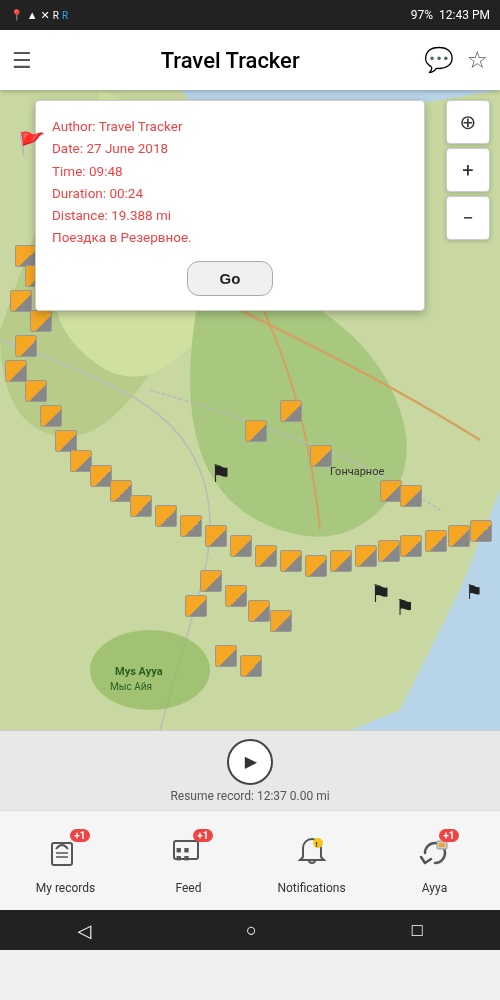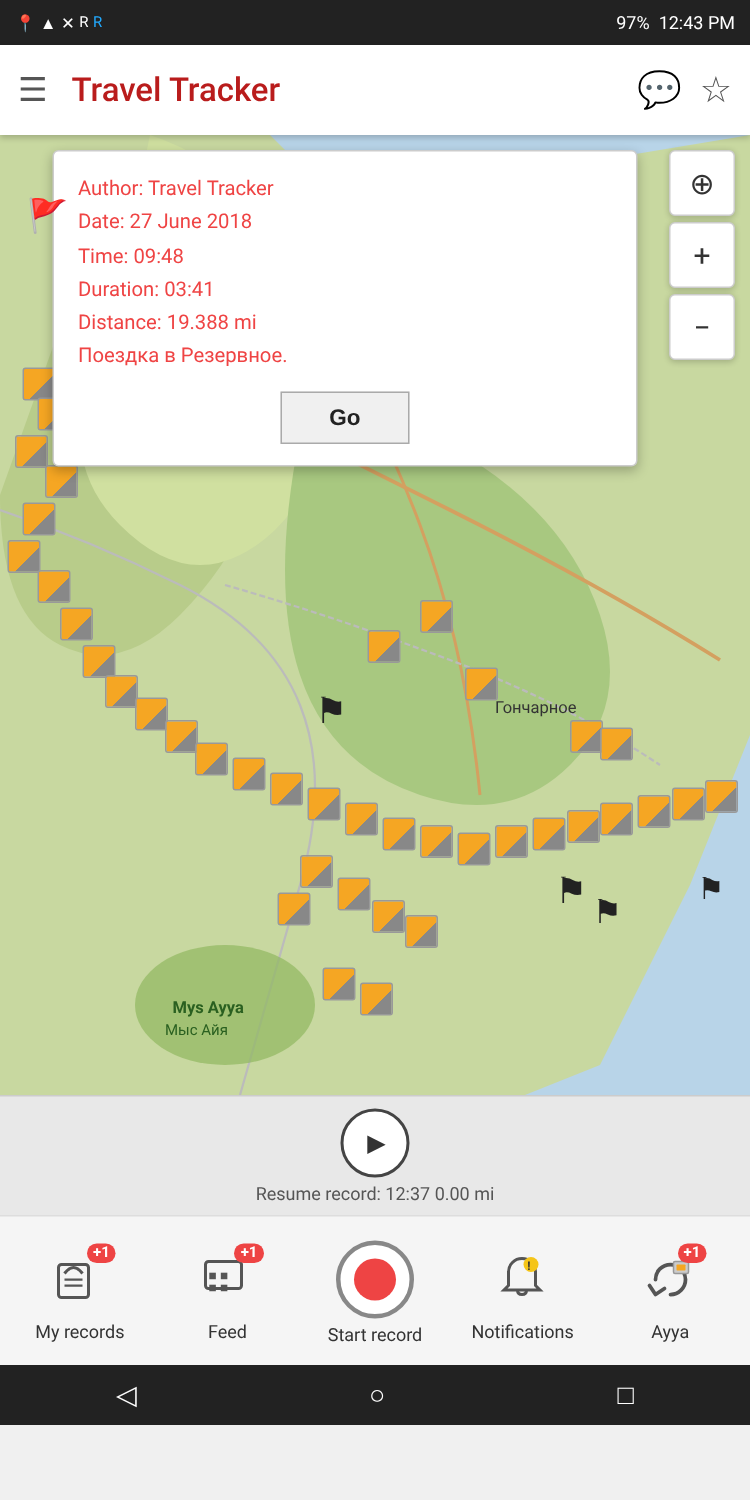--- a/index.html
+++ b/index.html
@@ -46,21 +46,22 @@
     .app-bar .menu-icon {
       font-size: 22px;
       color: #555;
       cursor: pointer;
       margin-right: 16px;
     }
     .app-bar .title {
       flex: 1;
       font-size: 22px;
       font-weight: 500;
-      color: #b91c1c;
+      color: #000000;
+      text-align: center;
     }
     .app-bar .icon-btn {
       font-size: 24px;
       color: #555;
       margin-left: 12px;
       cursor: pointer;
     }
 
     
     .map-area {
@@ -102,21 +103,21 @@
       font-size: 13.5px;
       line-height: 1.65;
       color: #ef4444;
     }
     .info-popup .go-btn {
       display: block;
       margin: 12px auto 4px;
       padding: 8px 32px;
       background: #f0f0f0;
       border: 1px solid #aaa;
-      border-radius: 0;
+      border-radius: 12px;
       font-size: 15px;
       font-weight: bold;
       cursor: pointer;
       color: #222;
     }
 
     
     .map-controls {
       position: absolute;
       top: 10px;
@@ -444,21 +445,21 @@
   <div class="flag-marker" style="top:370px; left:210px; font-size:24px; color:#222;">⚑</div>
   <div class="flag-marker" style="top:490px; left:370px; font-size:24px; color:#222;">⚑</div>
   <div class="flag-marker" style="top:505px; left:395px; font-size:22px; color:#222;">⚑</div>
   <div class="flag-marker" style="top:490px; left:465px; font-size:20px; color:#222;">⚑</div>
 
   <div class="info-popup">
     <span class="popup-flag">🚩</span>
     <p>Author: Travel Tracker</p>
     <p>Date: 27 June 2018</p>
     <p>Time: 09:48</p>
-    <p>Duration: 03:41</p>
+    <p>Duration: 00:24</p>
     <p>Distance: 19.388 mi</p>
     <p>Поездка в Резервное.</p>
     <button class="go-btn">Go</button>
   </div>
 
   <div class="map-controls">
     <div class="map-ctrl-btn">
       <span>⊕</span>
     </div>
     <div class="map-ctrl-btn">
@@ -497,28 +498,20 @@
       <svg width="36" height="36" viewBox="0 0 36 36">
         <rect x="3" y="6" width="24" height="18" rx="2" fill="none" stroke="#555" stroke-width="2"></rect>
         <text x="5" y="18" font-size="9" fill="#555">■ ■</text>
         <text x="5" y="26" font-size="9" fill="#555">■ ■</text>
       </svg>
       <span class="nav-badge">+1</span>
     </div>
     <span class="nav-label">Feed</span>
   </div>
 
-  <div class="nav-item center-record">
-    <div class="nav-icon-wrap">
-      <div class="record-circle">
-        <div class="record-dot"></div>
-      </div>
-    </div>
-    <span class="nav-label">Start record</span>
-  </div>
 
   <div class="nav-item">
     <div class="nav-icon-wrap">
       <svg width="36" height="36" viewBox="0 0 36 36">
         <path d="M18 4 C13 4 9 8 9 13 L9 22 L6 25 L30 25 L27 22 L27 13 C27 8 23 4 18 4 Z" fill="none" stroke="#555" stroke-width="2"></path>
         <path d="M15 25 Q15 28 18 28 Q21 28 21 25" fill="none" stroke="#555" stroke-width="2"></path>
         <circle cx="24" cy="8" r="5" fill="#f5c518"></circle>
         <text x="21.5" y="11.5" font-size="8" fill="#333" font-weight="bold">!</text>
       </svg>
     </div>

